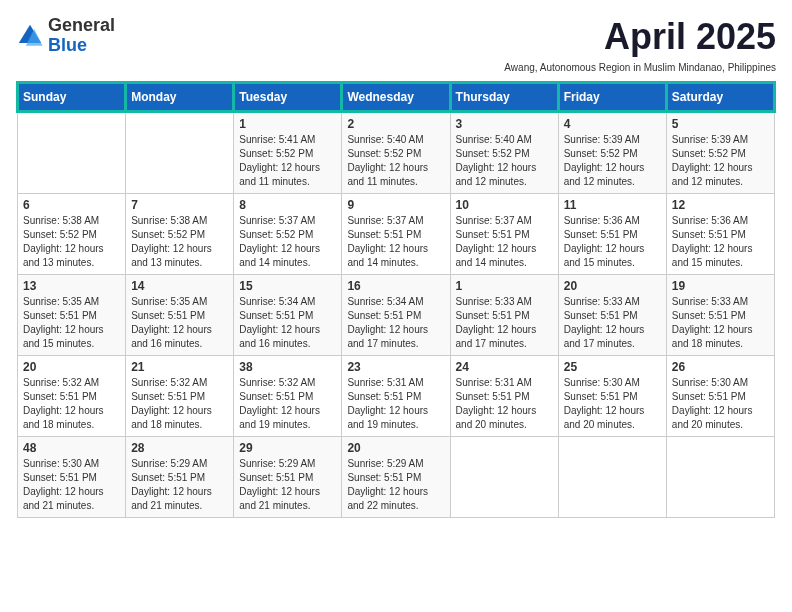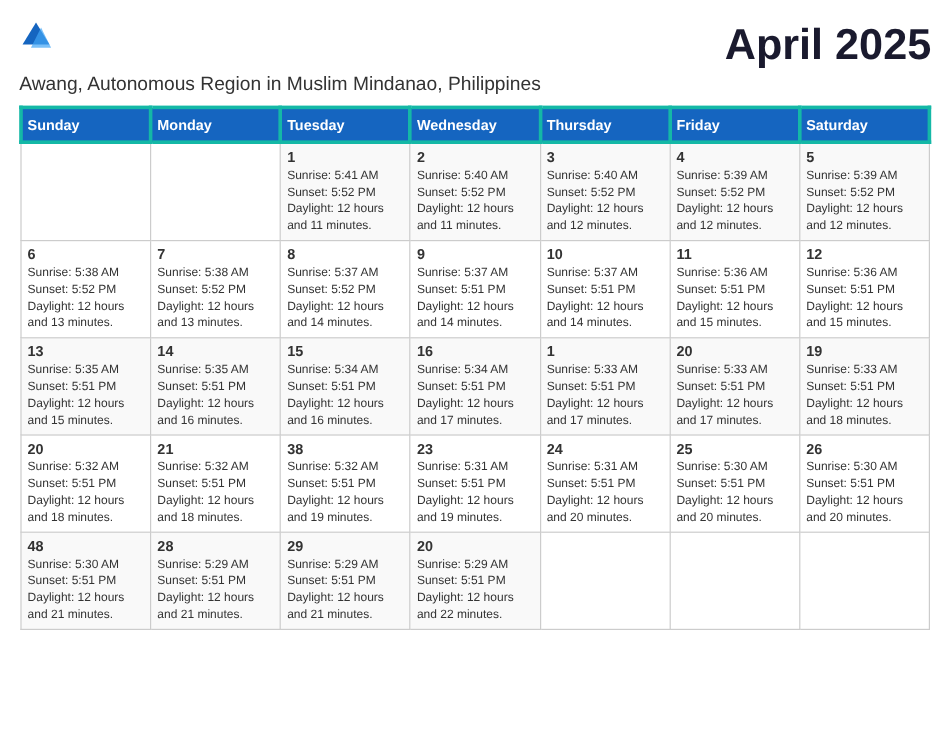--- a/index.html
+++ b/index.html
@@ -32,22 +32,22 @@
       width: 28px;
       height: 28px;
     }
     .month-title {
       font-size: 36px;
       font-weight: bold;
       color: #1a1a2e;
       text-align: right;
     }
     .subtitle {
-      text-align: left;
-      font-size: 16px;
+      text-align: right;
+      font-size: 10px;
       color: #333;
       margin-bottom: 8px;
     }
     table {
       width: 100%;
       border-collapse: collapse;
     }
     thead tr th {
       background-color: #1565c0;
       color: #fff;
@@ -90,20 +90,24 @@
   </style>
 </head>
 <body>
 
 <div class="header">
   <div class="logo">
     <svg class="logo-icon" viewBox="0 0 40 40">
       <polygon points="20,4 36,30 4,30" fill="#1565c0"></polygon>
       <polygon points="26,10 38,34 14,34" fill="#42a5f5" opacity="0.7"></polygon>
     </svg>
+    <div class="logo-text">
+      <span class="logo-general">General</span><br>
+      <span class="logo-blue">Blue</span>
+    </div>
   </div>
   <div class="month-title">April 2025</div>
 </div>
 
 <div class="subtitle">Awang, Autonomous Region in Muslim Mindanao, Philippines</div>
 
 <table>
   <thead>
     <tr>
     <th>Sunday</th>

